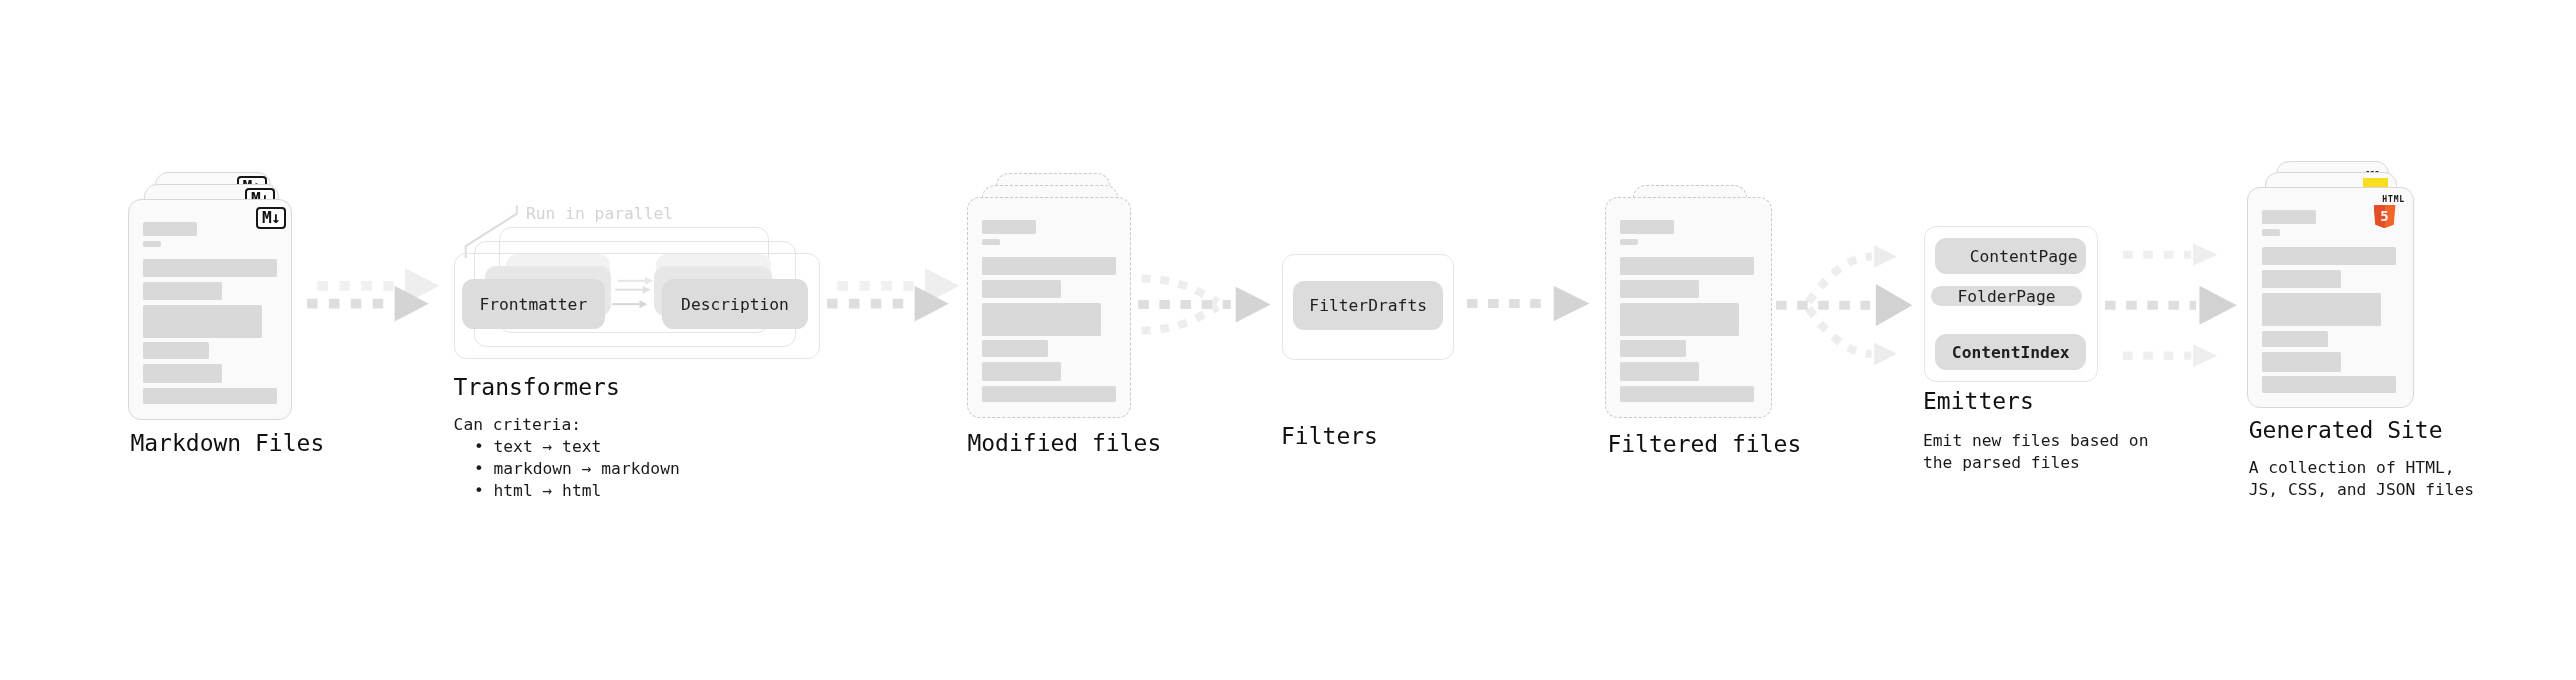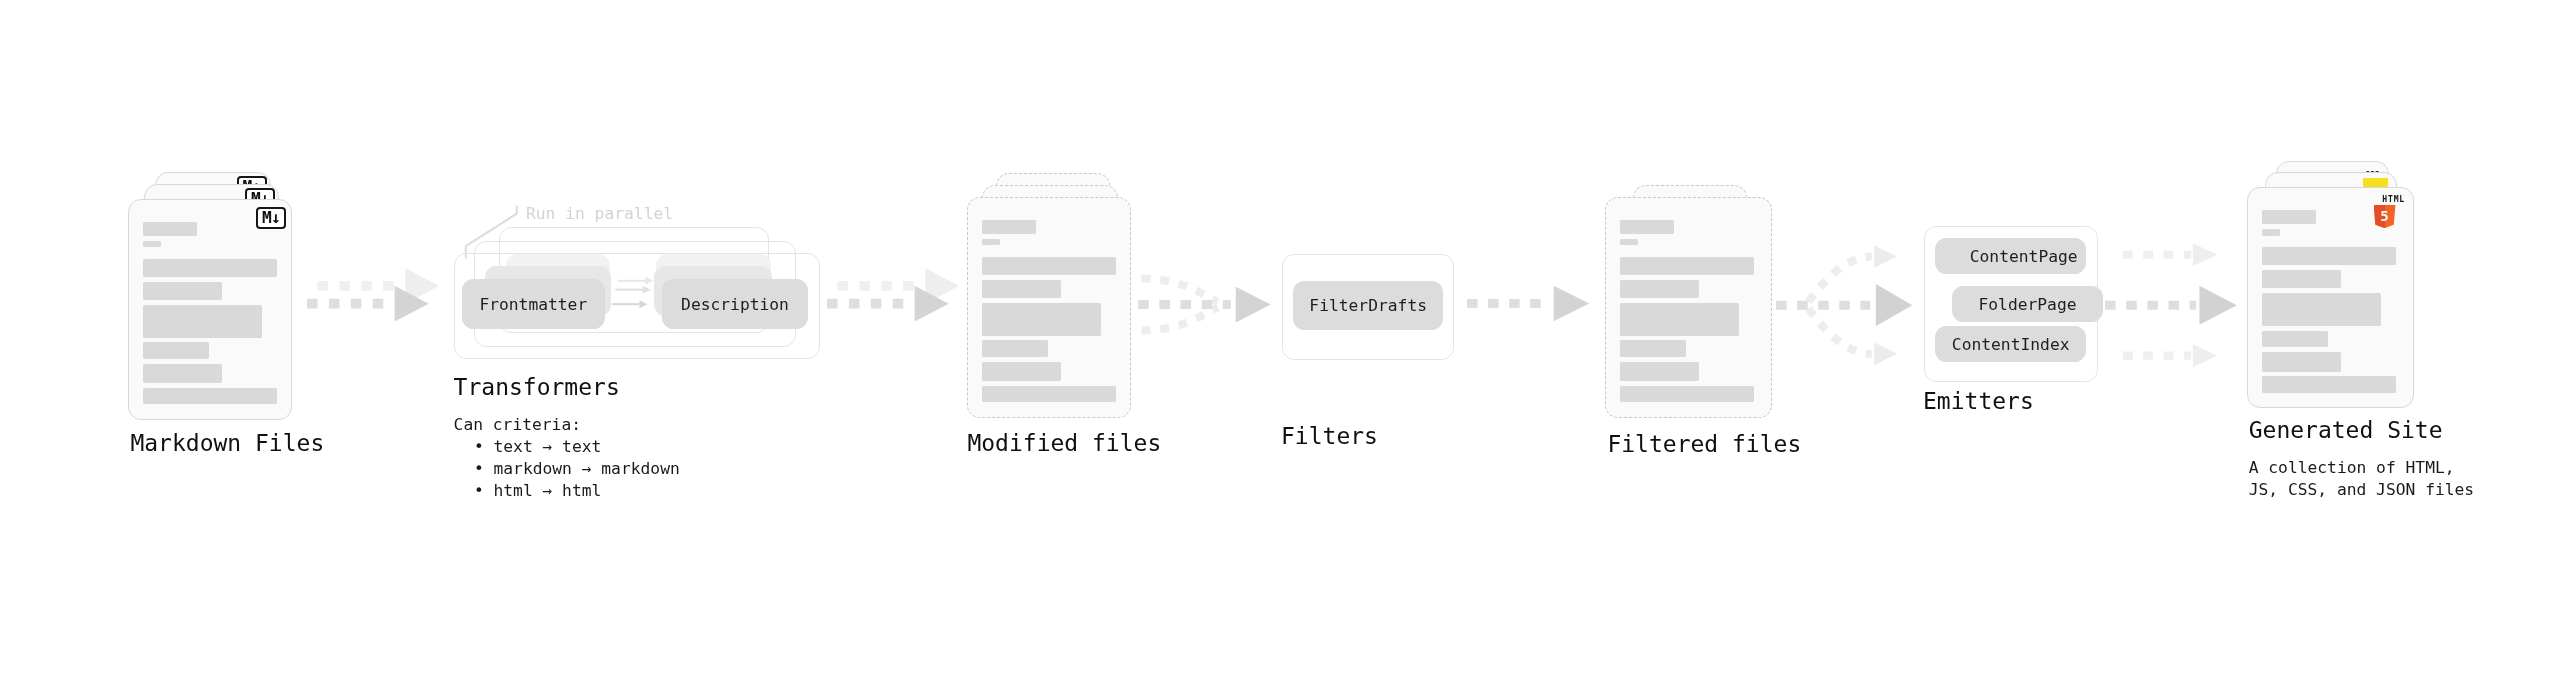--- a/index.html
+++ b/index.html
@@ -219,23 +219,27 @@
     <polygon points="121,6 121,34 149,20" fill="#ececec"></polygon>
     <path d="M40,84 Q80,140 118,140" fill="none" stroke="#ededed" stroke-width="10" stroke-dasharray="11 12"></path>
     <polygon points="121,126 121,154 149,140" fill="#ececec"></polygon>
     <line x1="0" y1="80" x2="116" y2="80" stroke="#dedede" stroke-width="11" stroke-dasharray="13 13"></line>
     <polygon points="123,54 123,106 168,80" fill="#d2d2d2"></polygon>
   </svg>
 
   <div class="abs" style="left:1923px;top:226px;width:177px;height:252px;">
     <div class="gbox" style="left:0.8px;top:0px;width:174px;height:156px;"></div>
     <div class="node" style="left:12.2px;top:12.2px;width:151px;height:36px;padding-left:26px;">ContentPage</div>
-    <div class="node" style="left:29px;top:60px;width:151px;height:36px;">FolderPage</div>
-    <div class="node" style="left:12.2px;top:100px;width:151px;height:36px;">ContentIndex</div>
+    <div class="node" style="left:8px;top:60px;width:151px;height:20px;">FolderPage</div>
+    <div class="node" style="left:12.2px;top:108px;width:151px;height:36px;font-weight:bold;">ContentIndex</div>
     <div class="stage-title" style="left:0px;top:163px;">Emitters</div>
+    <div class="stage-desc" style="left:0px;top:204px;">
+      <div>Emit new files based on</div>
+      <div>the parsed files</div>
+    </div>
   </div>
 
   <svg class="abs" style="left:2105px;top:240px;" width="140" height="132" viewBox="0 0 172 162">
     <line x1="22" y1="18" x2="106" y2="18" stroke="#efefef" stroke-width="10" stroke-dasharray="12 13"></line>
     <polygon points="108,4 108,32 138,18" fill="#eeeeee"></polygon>
     <line x1="0" y1="80" x2="112" y2="80" stroke="#dedede" stroke-width="11" stroke-dasharray="13 13"></line>
     <polygon points="116,56 116,104 162,80" fill="#d2d2d2"></polygon>
     <line x1="22" y1="142" x2="106" y2="142" stroke="#efefef" stroke-width="10" stroke-dasharray="12 13"></line>
     <polygon points="108,128 108,156 138,142" fill="#eeeeee"></polygon>
   </svg>

